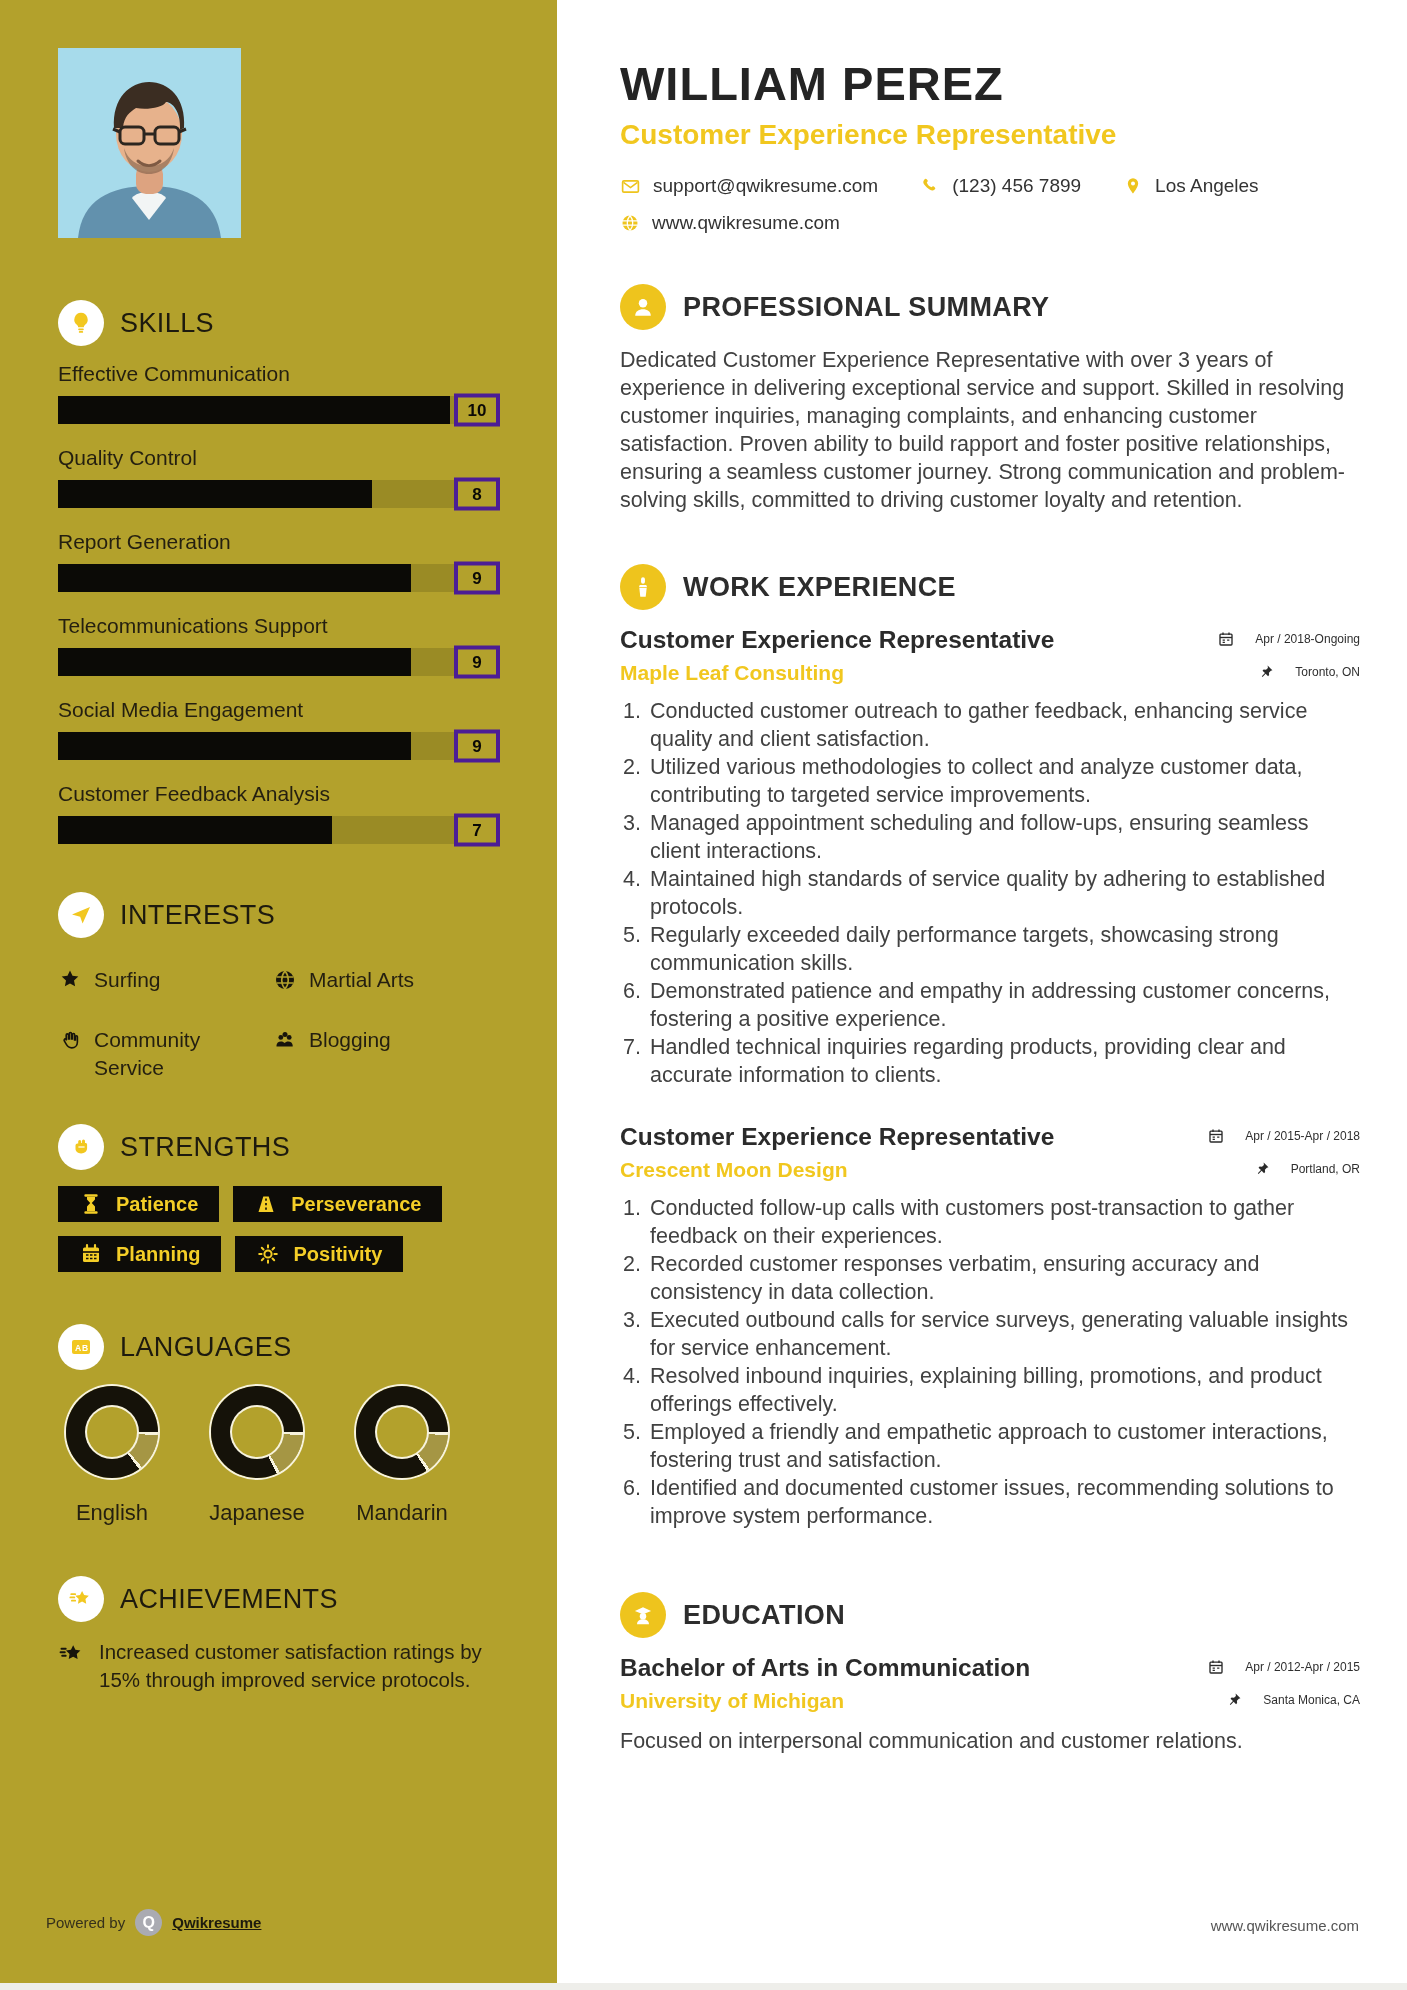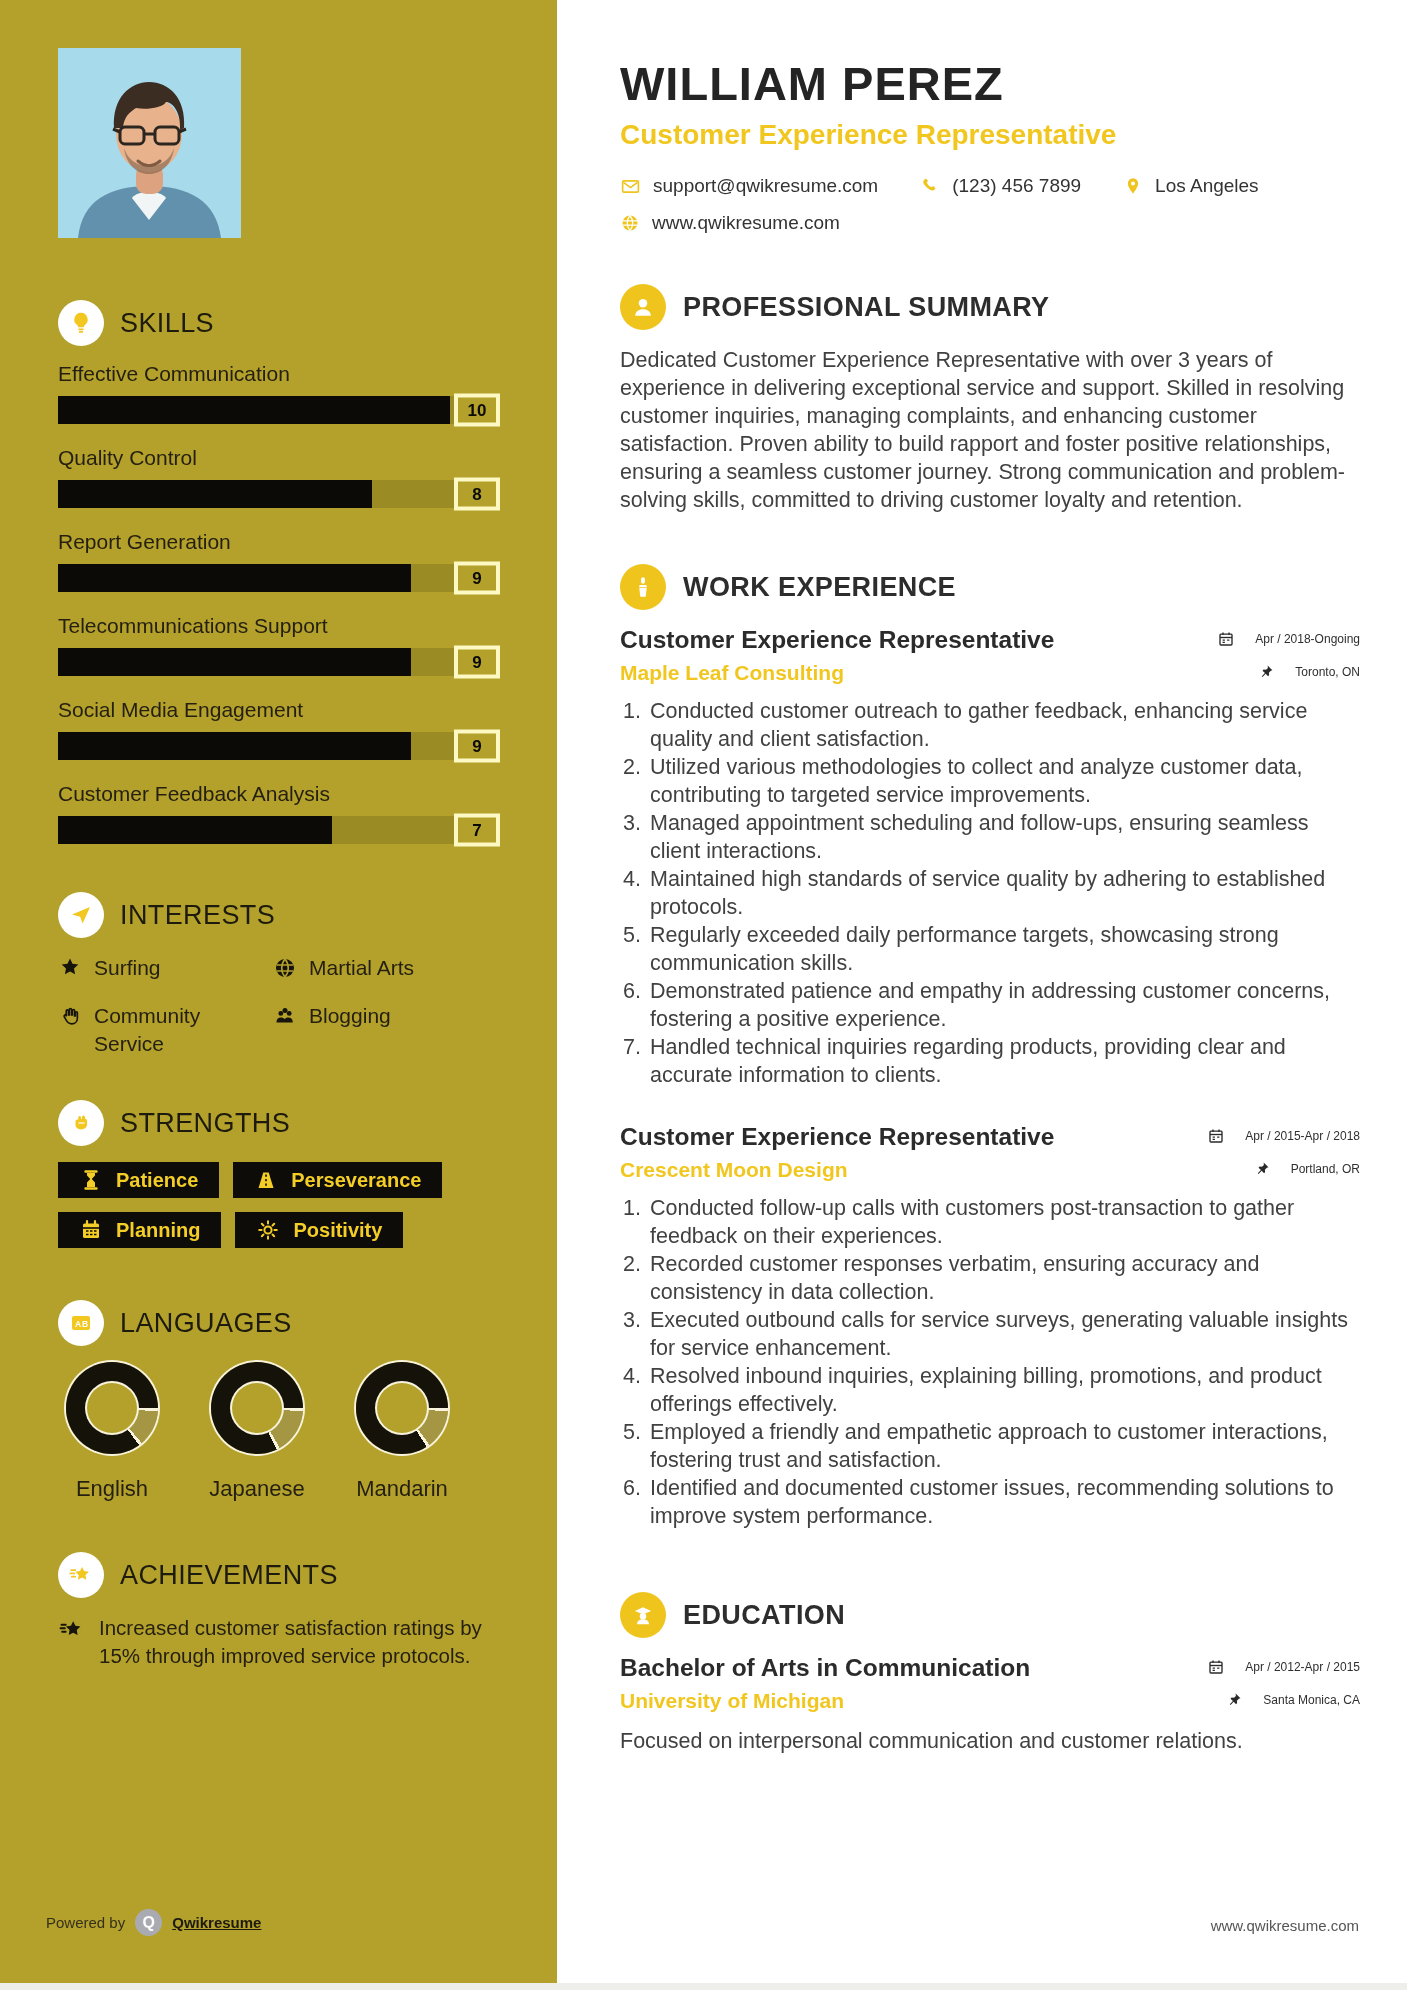--- a/index.html
+++ b/index.html
@@ -29,28 +29,28 @@
     display:flex; align-items:center; justify-content:center; flex:0 0 46px; }
   .side-head h2 { font-size:27px; font-weight:400; color:#1d1a0e; letter-spacing:.4px; }
 
   .skills-wrap { margin-top:62px; }
   .skill { margin-bottom:22px; }
   .skill-label { font-size:21px; font-weight:500; color:#241f10; margin-bottom:10px; }
   .skill-bar { position:relative; height:28px; background:var(--olive-track); }
   .skill-fill { position:absolute; left:0; top:0; bottom:0; background:#0b0a06;
     width:calc((100% - 50px) * var(--f)); }
   .skill-score { position:absolute; right:0; top:50%; transform:translateY(-50%);
-    width:46px; height:33px; border:4px solid #fef9c3; background:var(--olive);
+    width:46px; height:33px; border:4px solid #4c1d95; background:var(--olive);
     display:flex; align-items:center; justify-content:center;
     font-size:17px; font-weight:700; color:#0b0a06; }
 
   .interests-wrap { margin-top:48px; }
   .interest-grid { display:grid; grid-template-columns:215px 1fr; row-gap:20px; }
   .interest { display:flex; gap:12px; font-size:21px; color:#241f10; font-weight:500;
-    line-height:28px; align-items:flex-start; }
+    line-height:28px; align-items:flex-start;margin-top:12px; }
   .interest .i-icon { flex:0 0 24px; height:24px; margin-top:2px; }
 
   .strengths-wrap { margin-top:42px; }
   .chips { display:flex; flex-wrap:wrap; gap:14px; max-width:420px; }
   .chip { display:inline-flex; align-items:center; gap:13px; background:#0d0c08;
     color:var(--yellow-bright); height:36px; padding:0 21px; font-size:20px; font-weight:600; }
   .chip svg { flex:0 0 24px; }
 
   .langs-wrap { margin-top:52px; }
   .lang-row { display:flex; gap:53px; margin-top:10px; margin-left:8px; }

